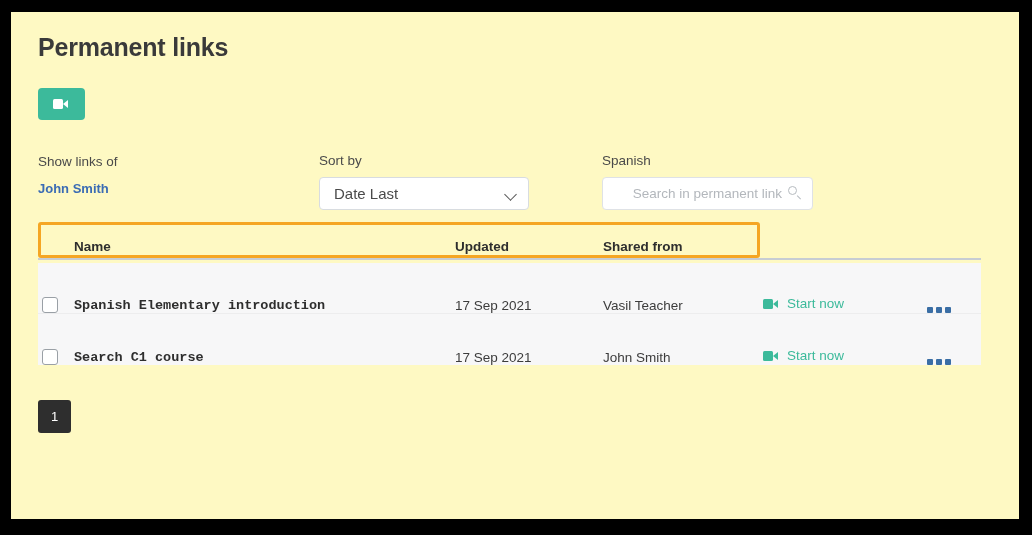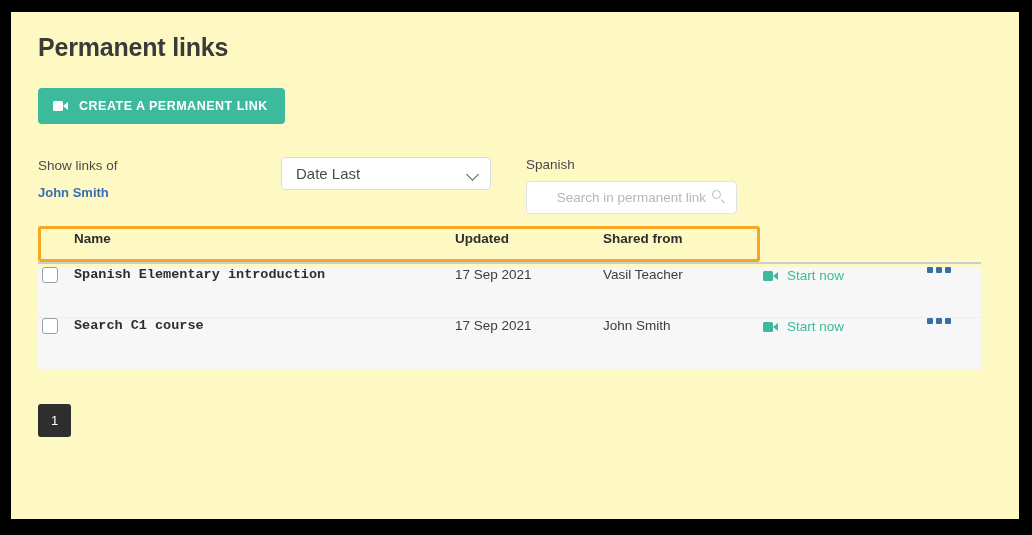--- a/index.html
+++ b/index.html
@@ -77,20 +77,21 @@
     border-right: 5px solid currentColor;
   }
 
   
   .filters {
     margin-top: 33px;
     display: flex;
     align-items: flex-start;
     height: 58px;
     position: relative;
+    gap: 38px;
   }
   .f-label {
     font-size: 13.5px;
     color: #4a4a4a;
     margin-bottom: 9px;
     display: block;
   }
   .f-group { position: relative; }
 
   .f-owner { width: 243px; padding-top: 1px; }
@@ -274,21 +275,21 @@
     left: 0; top: -5px;
     width: 722px;
     height: 36px;
     border: 3px solid #f5a623;
     border-radius: 3px;
     box-sizing: border-box;
     pointer-events: none;
   }
   .row {
     display: flex;
-    align-items: flex-start;
+    align-items: flex-end;
     box-sizing: border-box;
   }
   .thead .row { height: 27px; padding-left: 4px; }
   .th {
     font-size: 13.5px;
     font-weight: bold;
     color: #2e2e2e;
   }
   .divider {
     height: 2px;
@@ -367,31 +368,31 @@
 <div class="screen">
   <div class="page">
 
     <h1 class="page-title">Permanent links</h1>
 
     <button class="create-btn">
       <span class="cam-icon">
         <span class="body"></span>
           <span class="lens"></span>
       </span>
-      <span>CREATE A PERMANENT LINK</span>
     </button>
 
     <div class="filters">
 
       <div class="f-group f-owner">
         <span class="f-label">Show links of</span>
         <a class="owner-link" href="#">John Smith</a>
       </div>
 
       <div class="f-group f-sort">
+        <span class="f-label">Sort by</span>
         <span class="select-wrap">
           <select class="sort-select">
             <option>Date Last</option>
           </select>
           <span class="select-chev"></span>
         </span>
       </div>
 
 
       <div class="f-group f-search">

